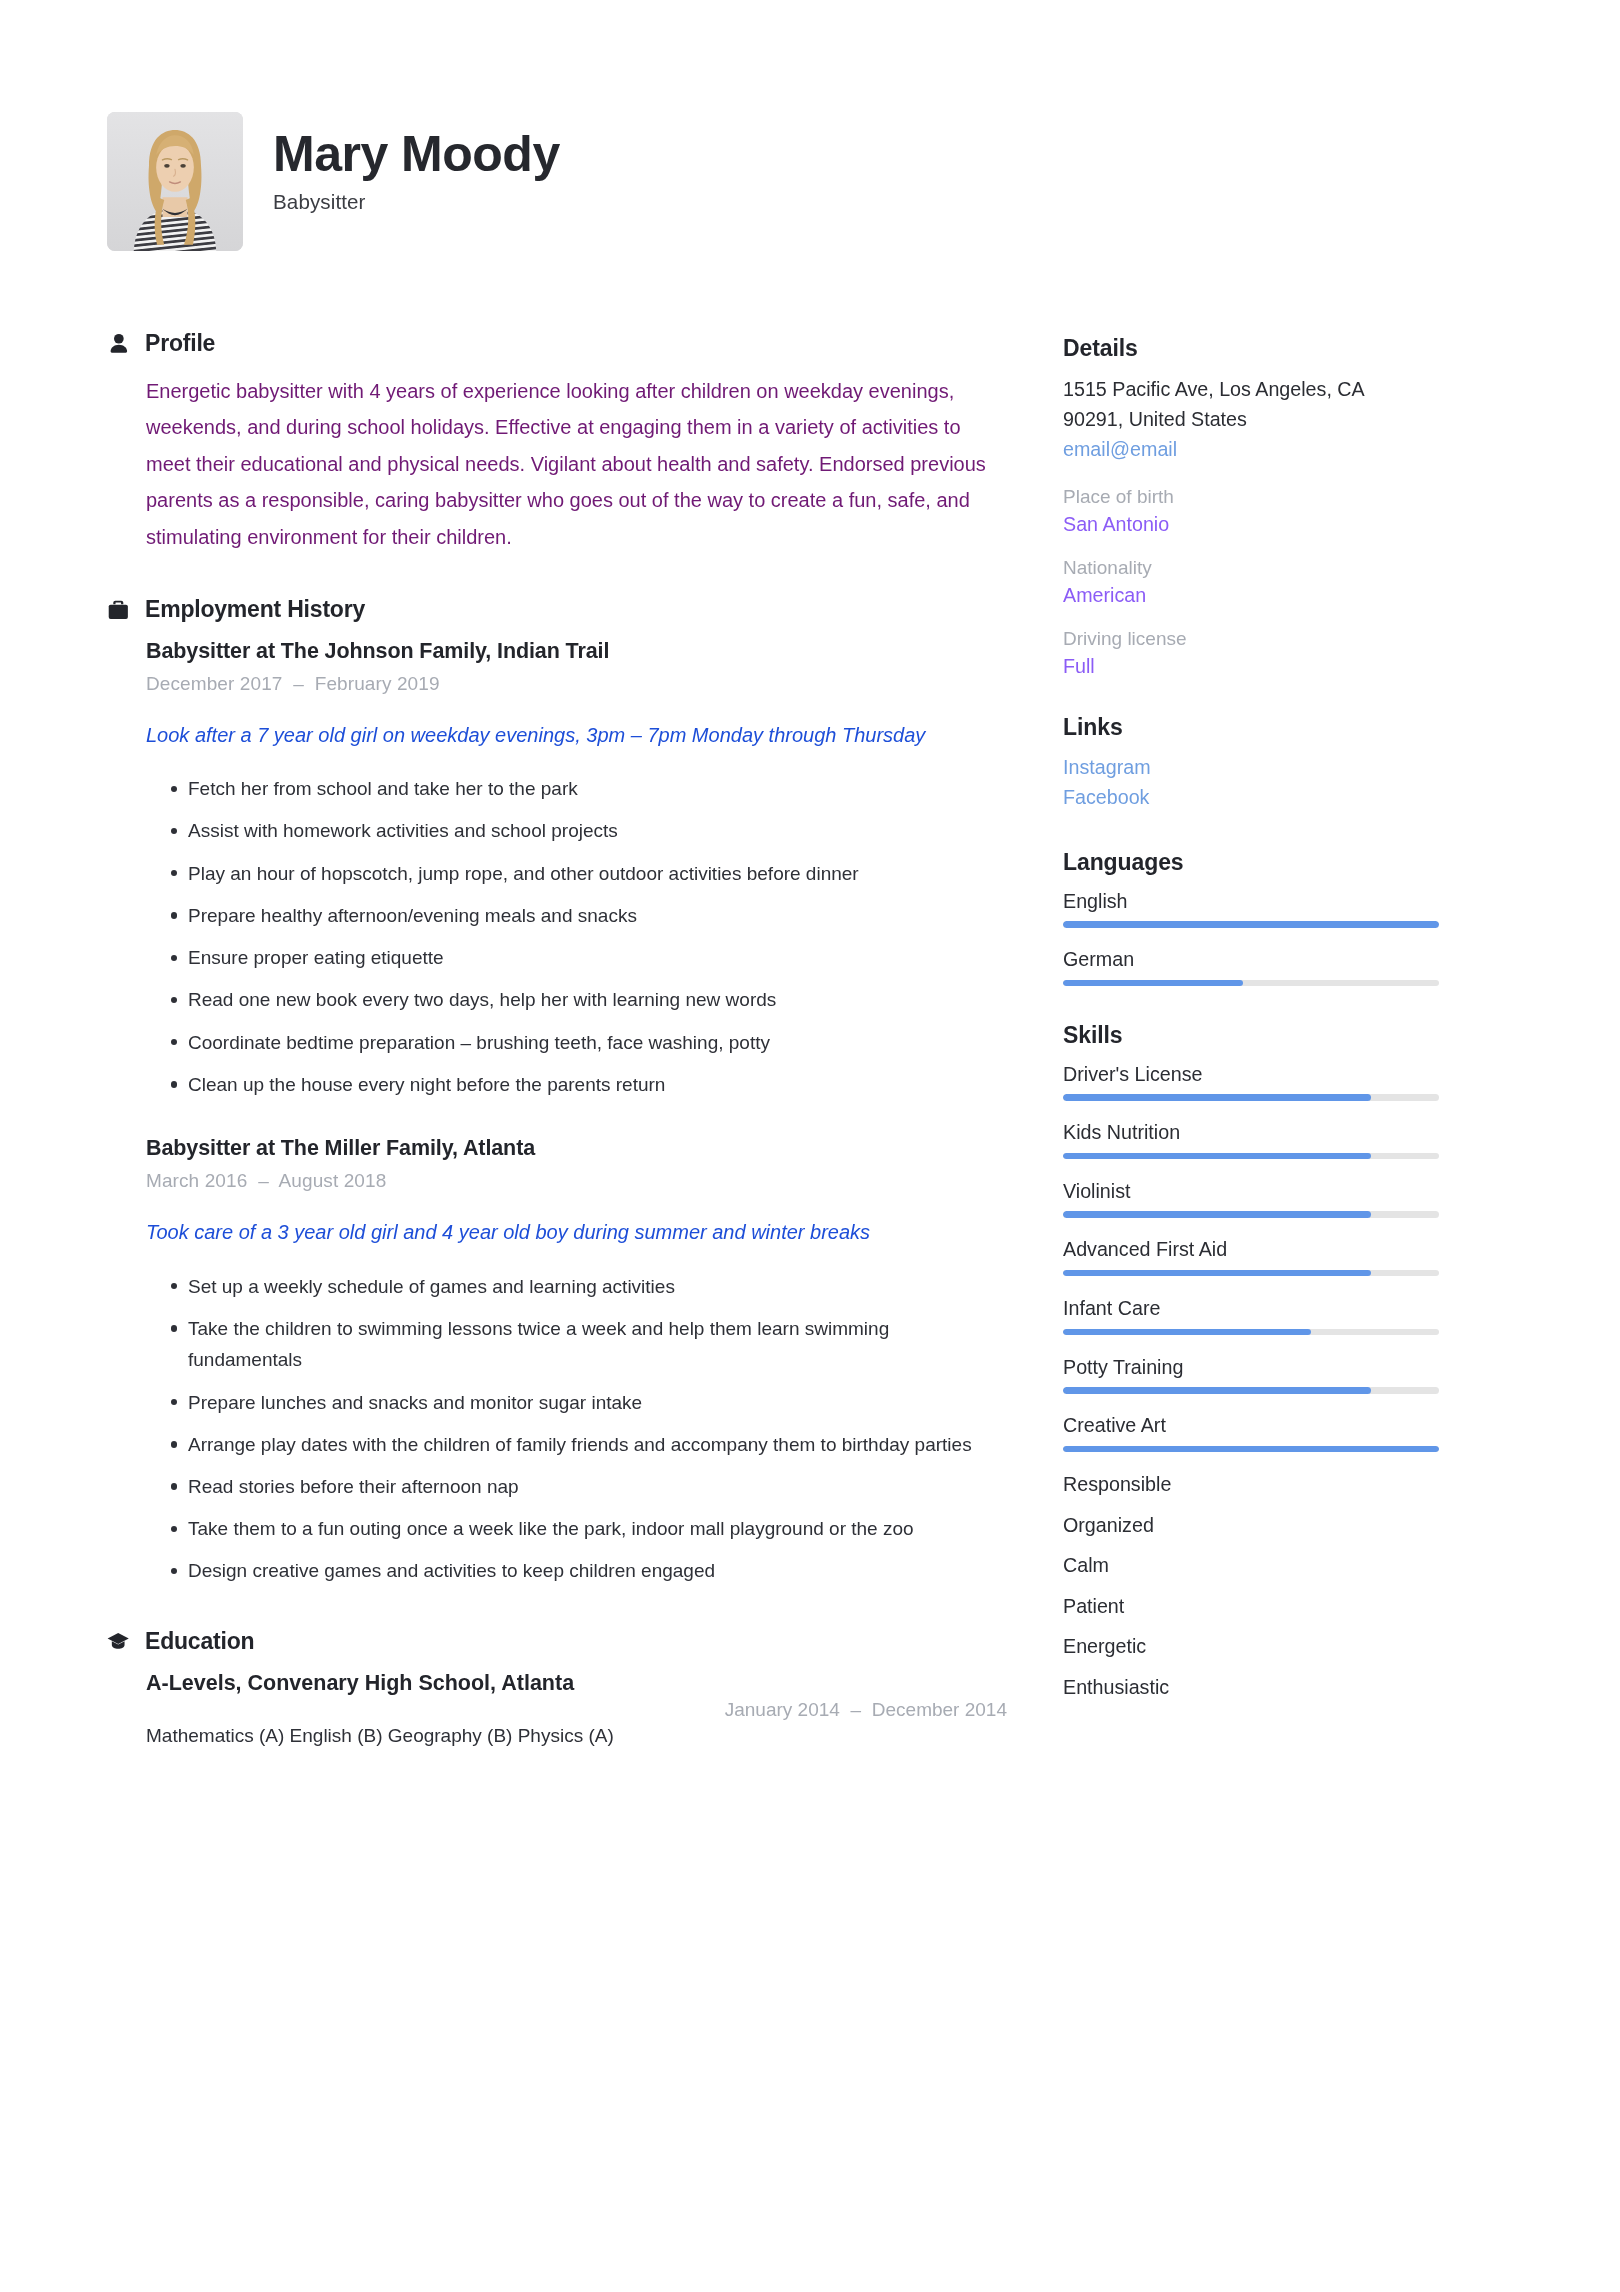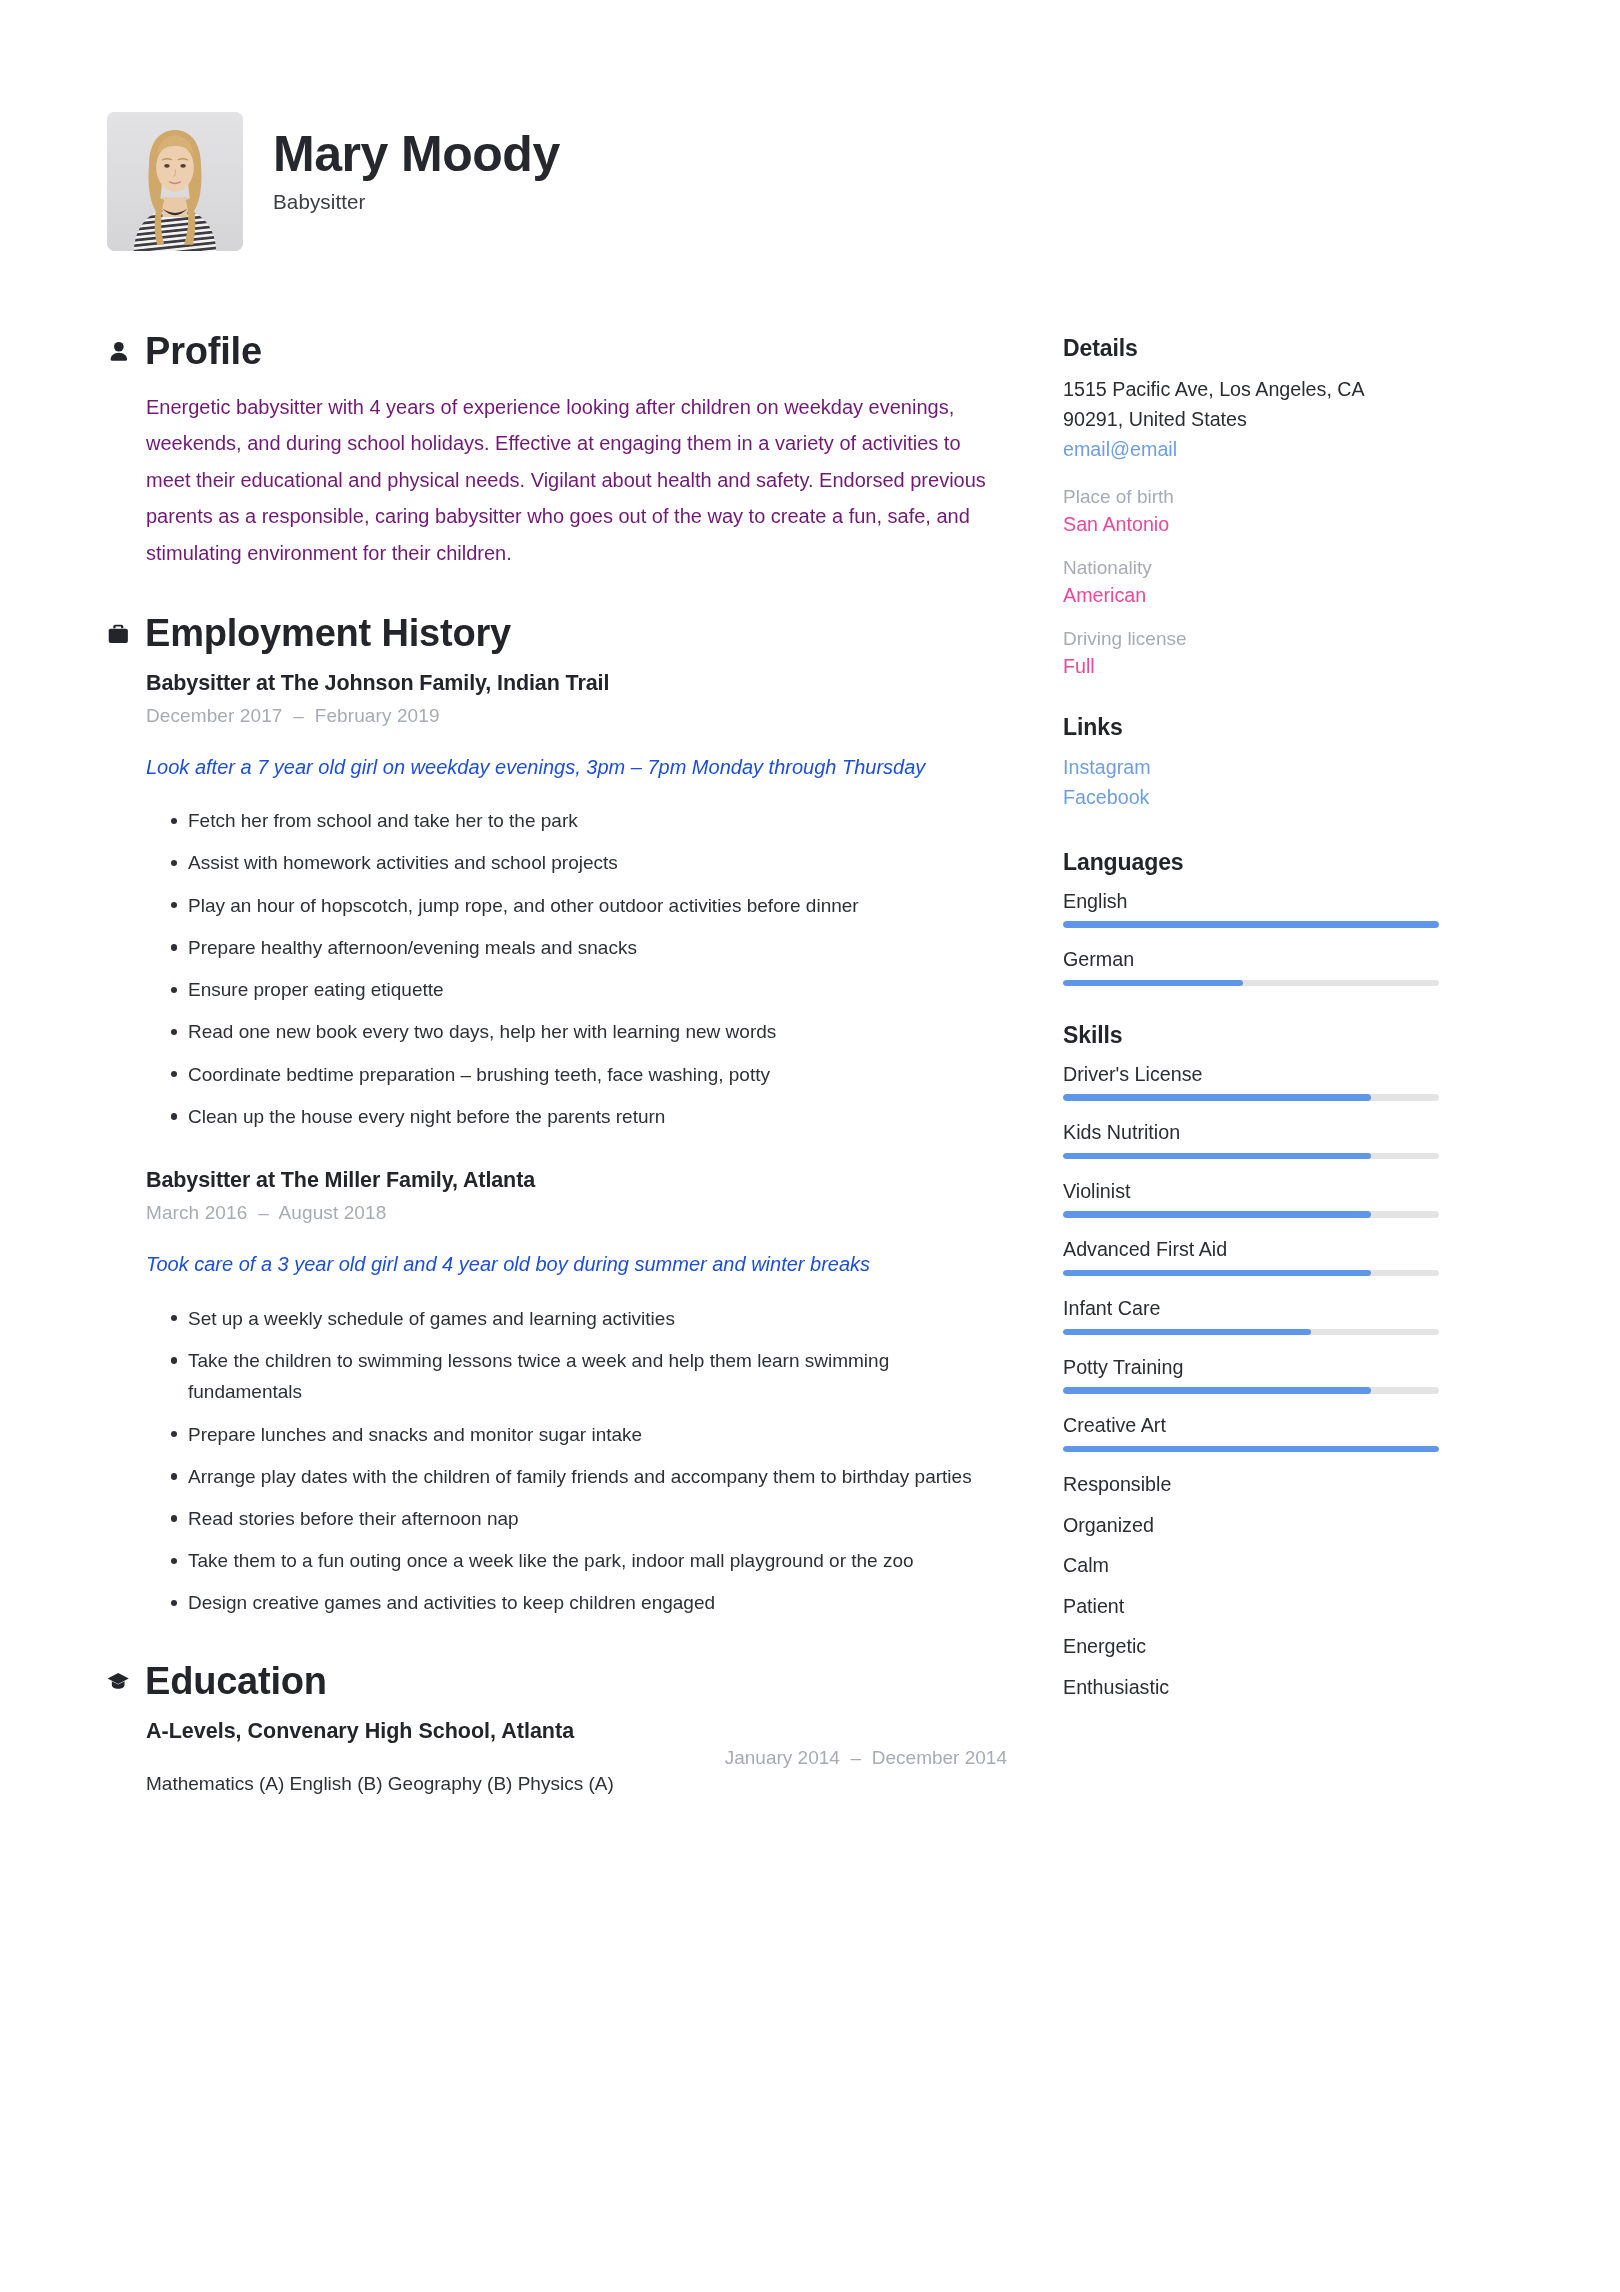--- a/index.html
+++ b/index.html
@@ -79,21 +79,21 @@
     margin-bottom: 16px;
   }
   .section-head .sec-icon {
     width: 23px; height: 23px;
     display: flex; align-items: center; justify-content: center;
     color: #23252b;
     flex: 0 0 auto;
   }
   .section-head .sec-icon svg { display: block; }
   .section-title {
-    font-size: 38px;
+    font-size: 23px;
     font-weight: bold;
     color: #23252b;
     letter-spacing: -0.2px;
   }
 
   
   .profile-text {
     font-size: 20px;
     line-height: 1.82;
     color: #701a75;
@@ -194,21 +194,21 @@
   }
 
   .field { margin-top: 21.5px; }
   .field-label {
     font-size: 19px;
     color: #a7abb3;
     margin-bottom: 4.5px;
   }
   .field-value {
     font-size: 19.7px;
-    color: #ec4899;
+    color: #8b5cf6;
   }
 
   .links-list { margin-top: 3.6px; }
 
   
   .meter-row { margin-bottom: 19.7px; }
   .meter-row:last-child { margin-bottom: 0; }
 
   .meter-label {
     font-size: 19.7px;

